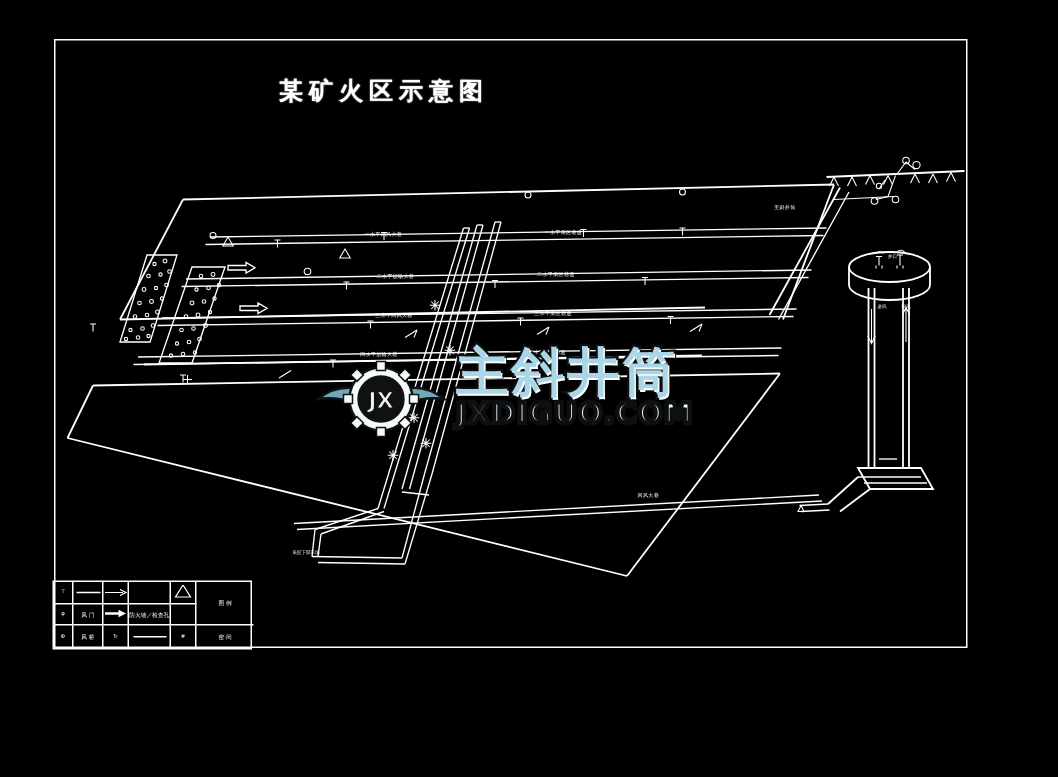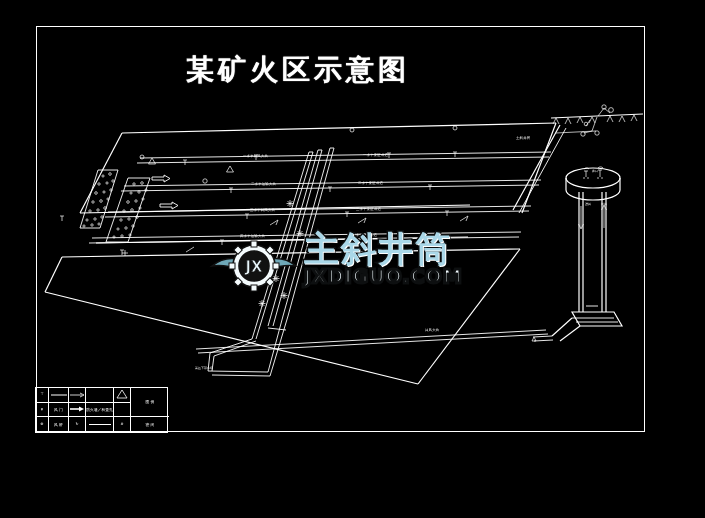--- a/index.html
+++ b/index.html
@@ -6,21 +6,21 @@
   body{width:705px;height:518px;overflow:hidden;
        font-family:"DejaVu Sans","Liberation Sans",sans-serif;}
   #stage{position:relative;width:705px;height:518px;background:#000;}
 
   
   .frame{position:absolute;left:36px;top:26px;width:609px;height:406px;
          border:1.5px solid #ffffff;box-sizing:border-box;}
 
   
   .title{position:absolute;left:186px;top:51px;color:#ffffff;
-         font-size:28px;letter-spacing:4px;font-weight:700;
+         font-size:16px;letter-spacing:4px;font-weight:700;
          font-family:Liberation Mono, monospace;
          white-space:nowrap;text-shadow:0 0 1px #fff;}
 
   
   svg.draw{position:absolute;left:0;top:0;width:705px;height:518px;
            pointer-events:none;}
   .ln{stroke:#ffffff;fill:none;}
   .thin{stroke-width:0.9;}
   .med{stroke-width:1.2;}
   .hair{stroke-width:0.7;}

